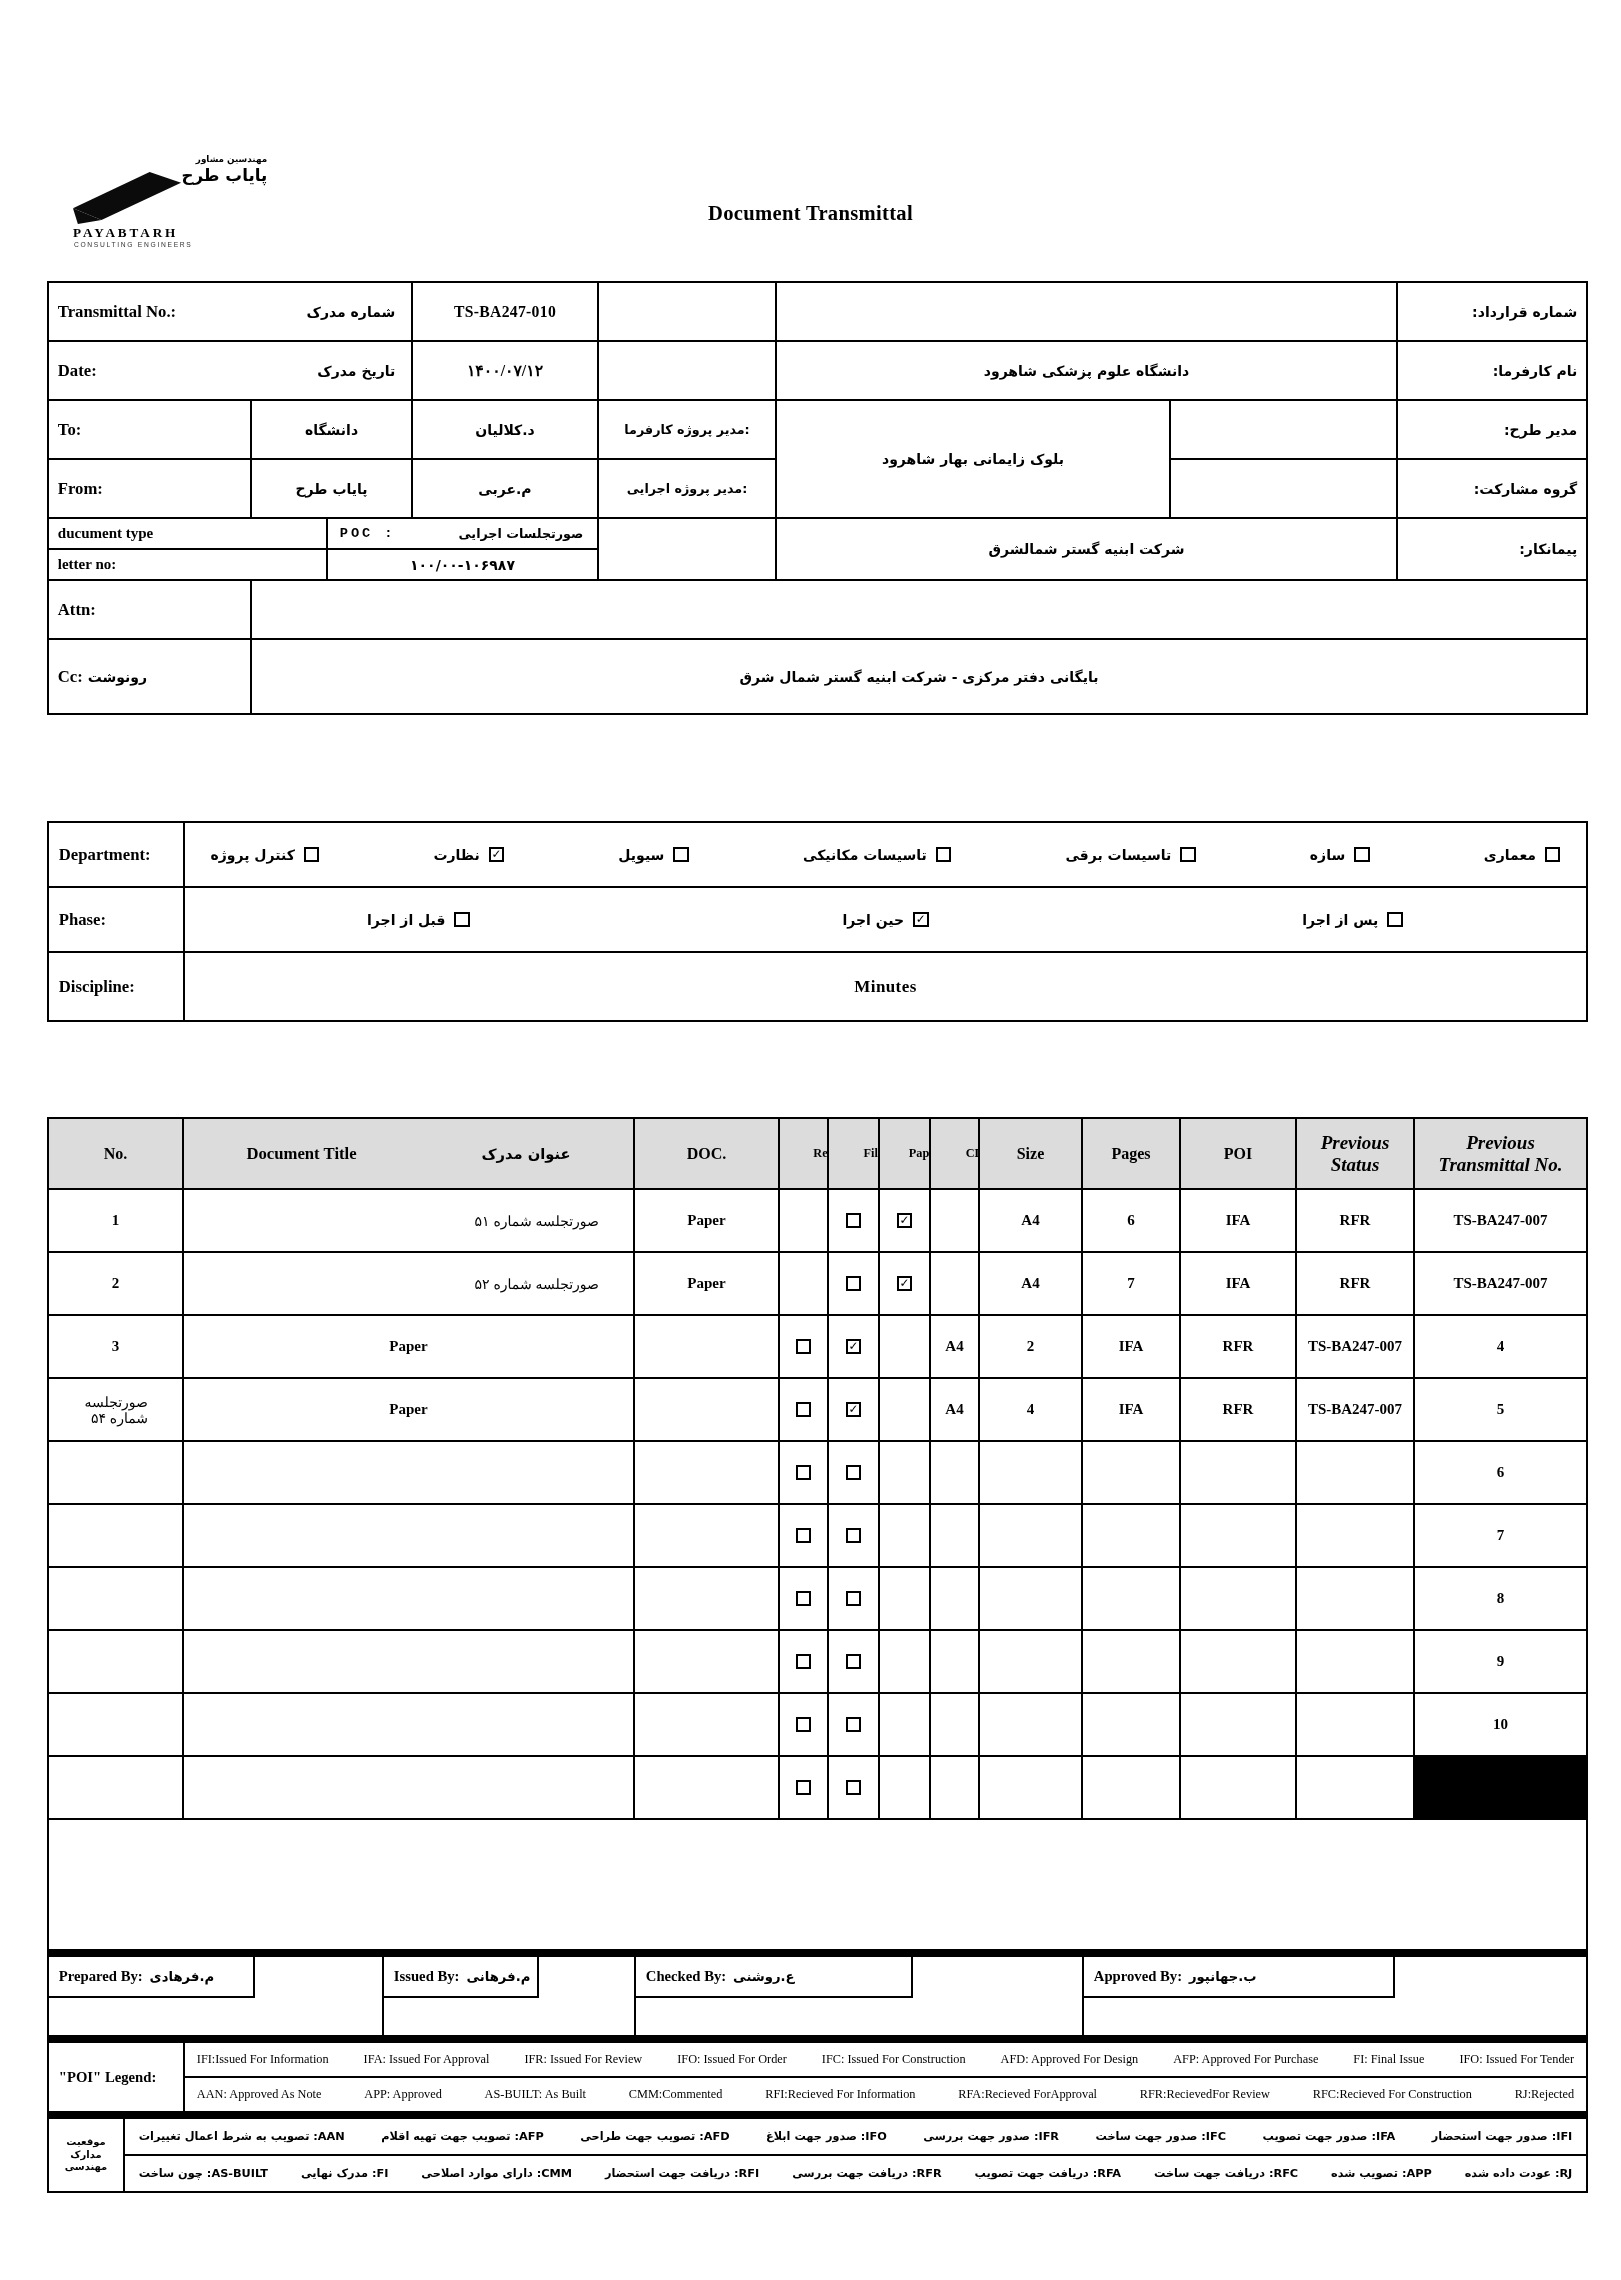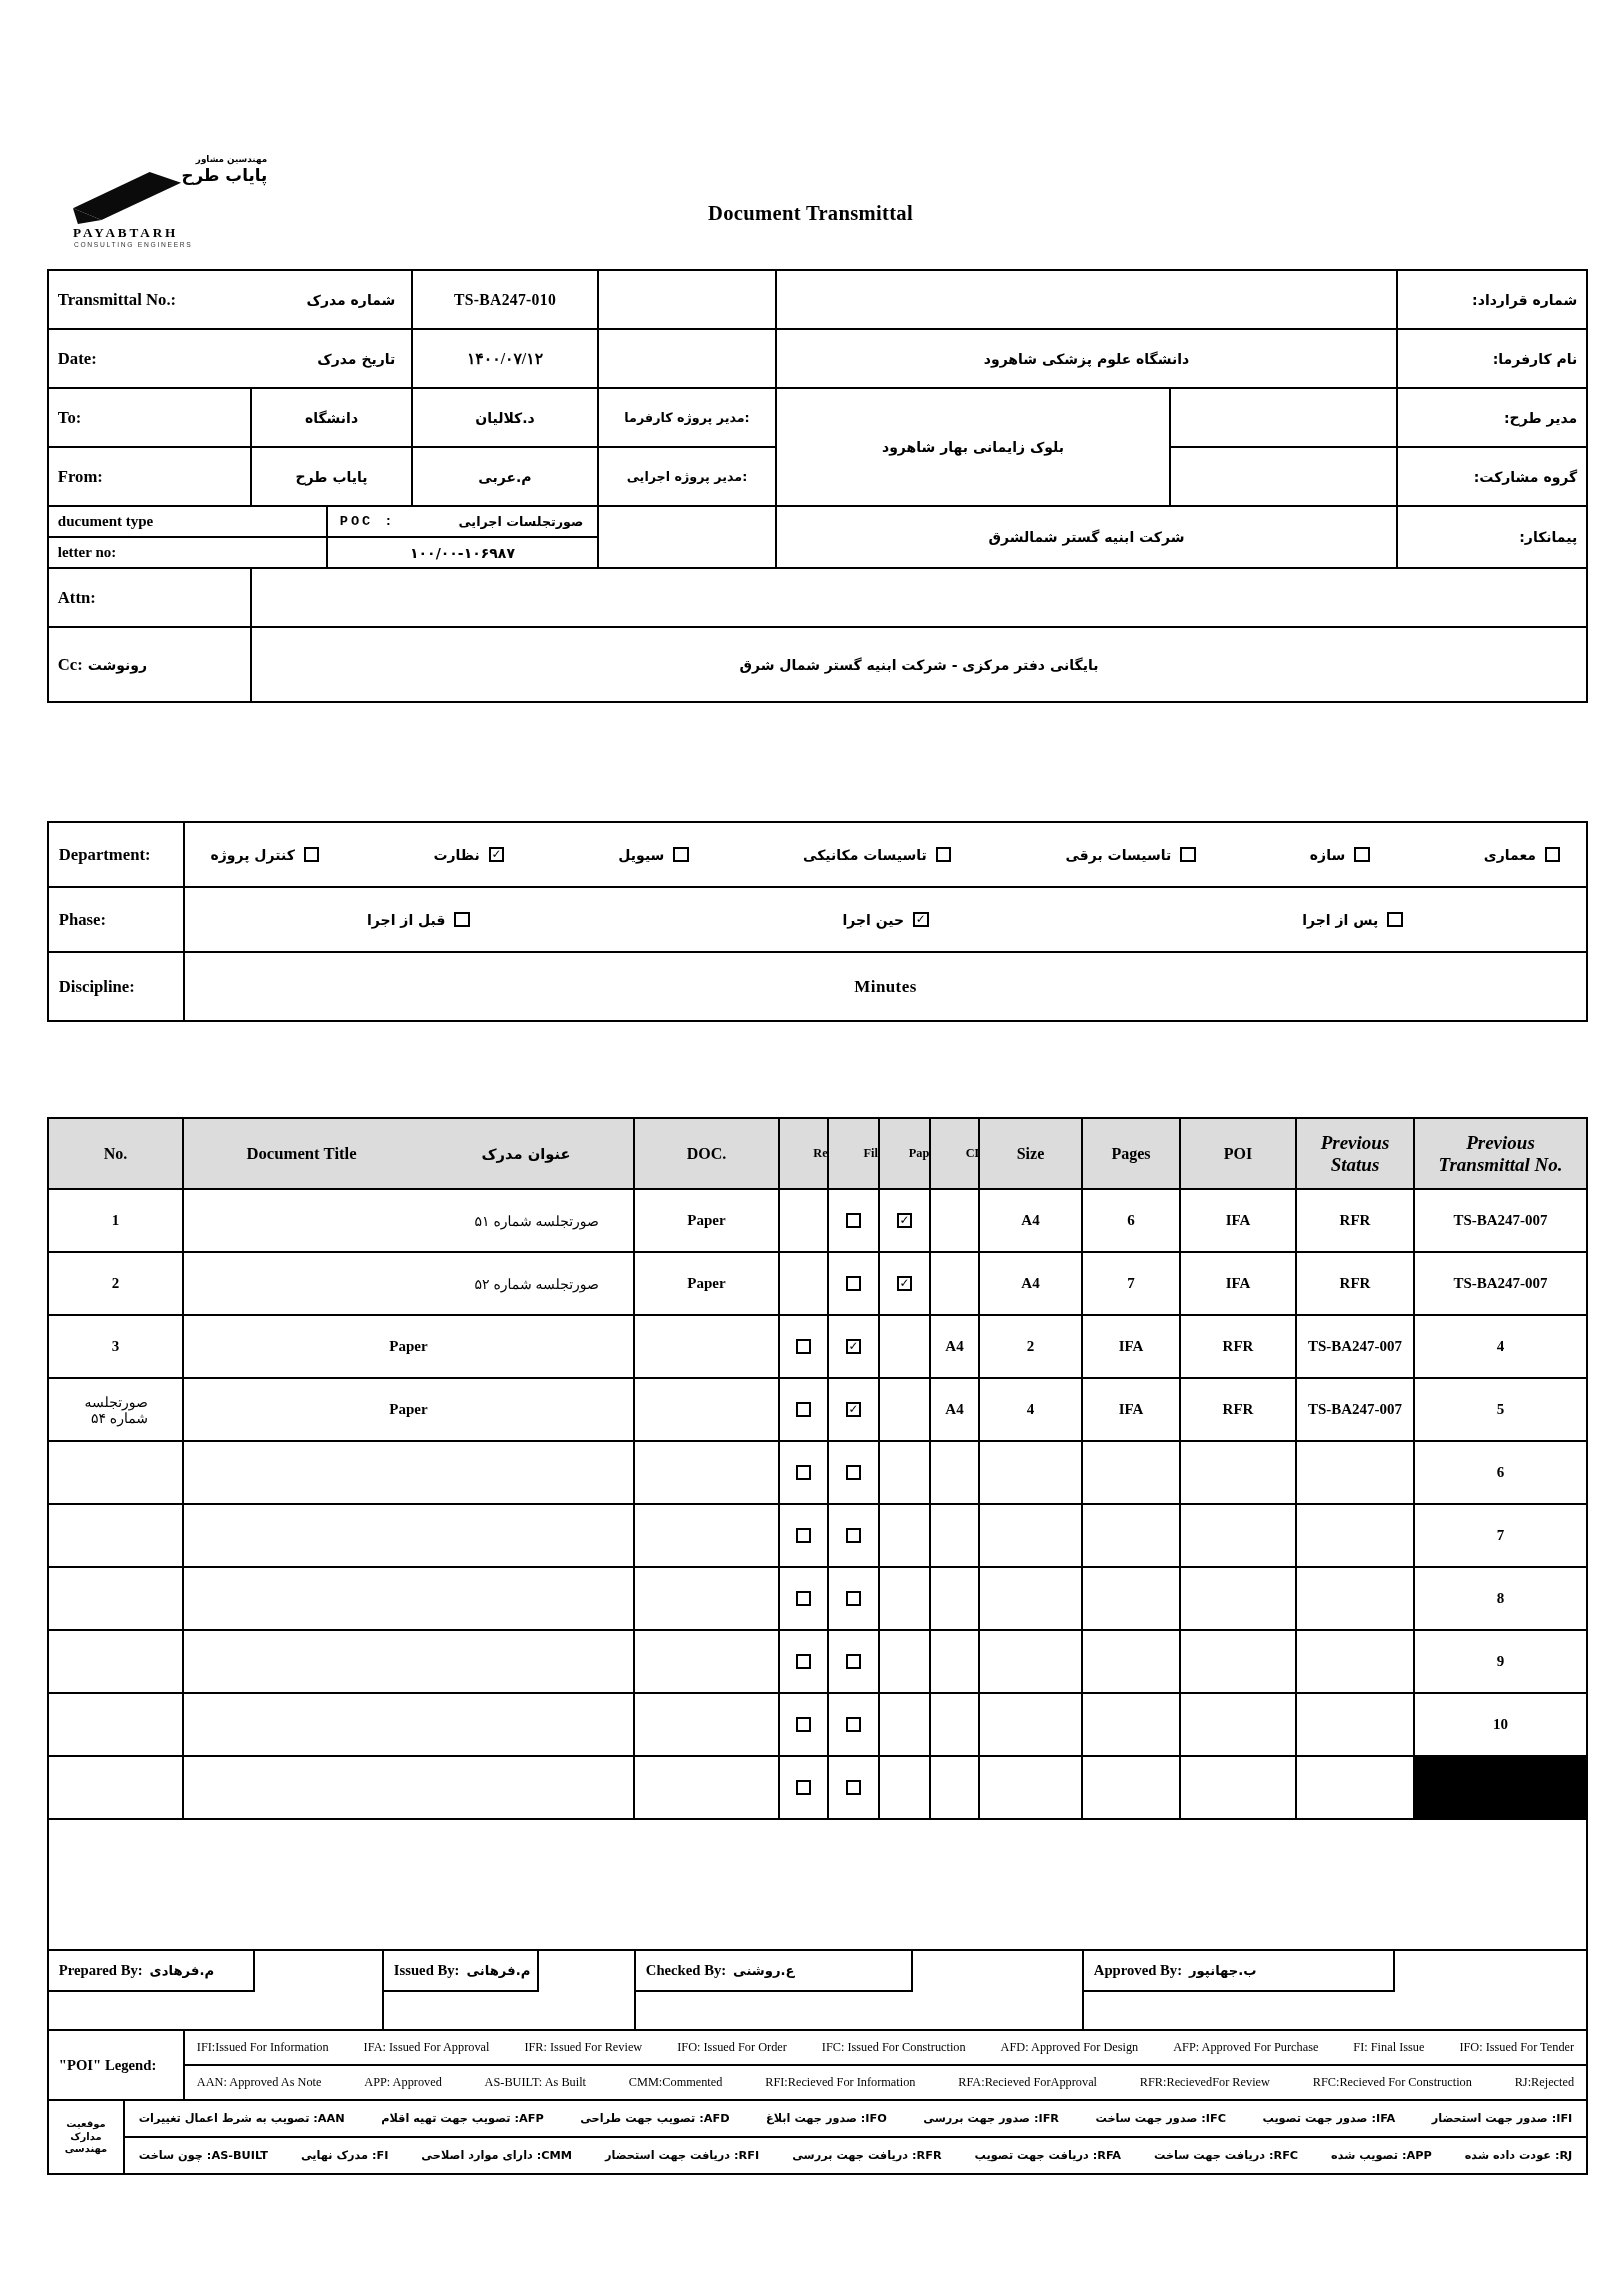--- a/index.html
+++ b/index.html
@@ -23,21 +23,21 @@
 
   .title { position: absolute; top: 202px; left: 0; width: 1621px; text-align: center; font-size: 20.6px; font-weight: 700; letter-spacing: 0.3px; }
 
   
   .grid, .grid2 { display: grid; gap: 2px; background: #000; }
   .grid { border: 2.5px solid #000; }
   .grid > div, .grid2 > div { background: #fff; display: flex; align-items: center; overflow: hidden; }
 
   
   #top-grid {
-    position: absolute; left: 47px; top: 269px; width: 1541px;
+    position: absolute; left: 47px; top: 281px; width: 1541px;
     grid-template-columns: 201px 74px 83px 184px 176px 392px 225px 1fr;
     grid-template-rows: 57px 57px 57px 57px 29px 29px 57px 73px;
   }
   #top-grid > div { padding: 0 5.9px; }
   .lbl-en { font-weight: 700; font-size: 16.7px; }
   .lbl-fa { font-family: "DejaVu Sans", sans-serif; font-weight: 700; font-size: 14px; }
   .pair { justify-content: space-between; padding: 0 15.7px 0 8.8px !important; }
   .val { justify-content: center; font-weight: 700; font-size: 15.7px; letter-spacing: 0.3px; }
   .val-fa { justify-content: center; font-family: "DejaVu Sans", sans-serif; font-weight: 700; font-size: 14px; }
   .rlabel { direction: rtl; justify-content: flex-start; padding: 0 8.8px !important; }
@@ -68,21 +68,21 @@
   .cb {
     flex: 0 0 auto; width: 15.7px; height: 15.7px; border: 2px solid #000; background: #fff;
     display: inline-flex; align-items: center; justify-content: center;
     font-family: "DejaVu Sans", sans-serif; font-size: 11.8px; font-weight: 700; line-height: 1;
   }
 
   
   #bottom-block {
     position: absolute; left: 47px; top: 1117px; width: 1541px;
     border: 2.5px solid #000; background: #000;
-    display: flex; flex-direction: column; row-gap: 2px;
+    display: flex; flex-direction: column; row-gap: 8px;
   }
   #doc-grid {
     grid-template-columns: 133px 449px 143px 47px 49px 49px 47px 101px 96px 114px 116px 1fr;
     grid-template-rows: 69px repeat(10, 61px) 129px;
   }
   .hcell { background: #dcdcdc !important; justify-content: center; font-weight: 700; font-size: 16px; text-align: center; }
   .hsm { font-size: 12.3px; padding-left: 40px; }
   .h2l { font-size: 19px; line-height: 1.15; white-space: pre-line; font-style: italic; }
   .hsplit { justify-content: space-around; }
   .h-en { font-size: 16.7px; }

